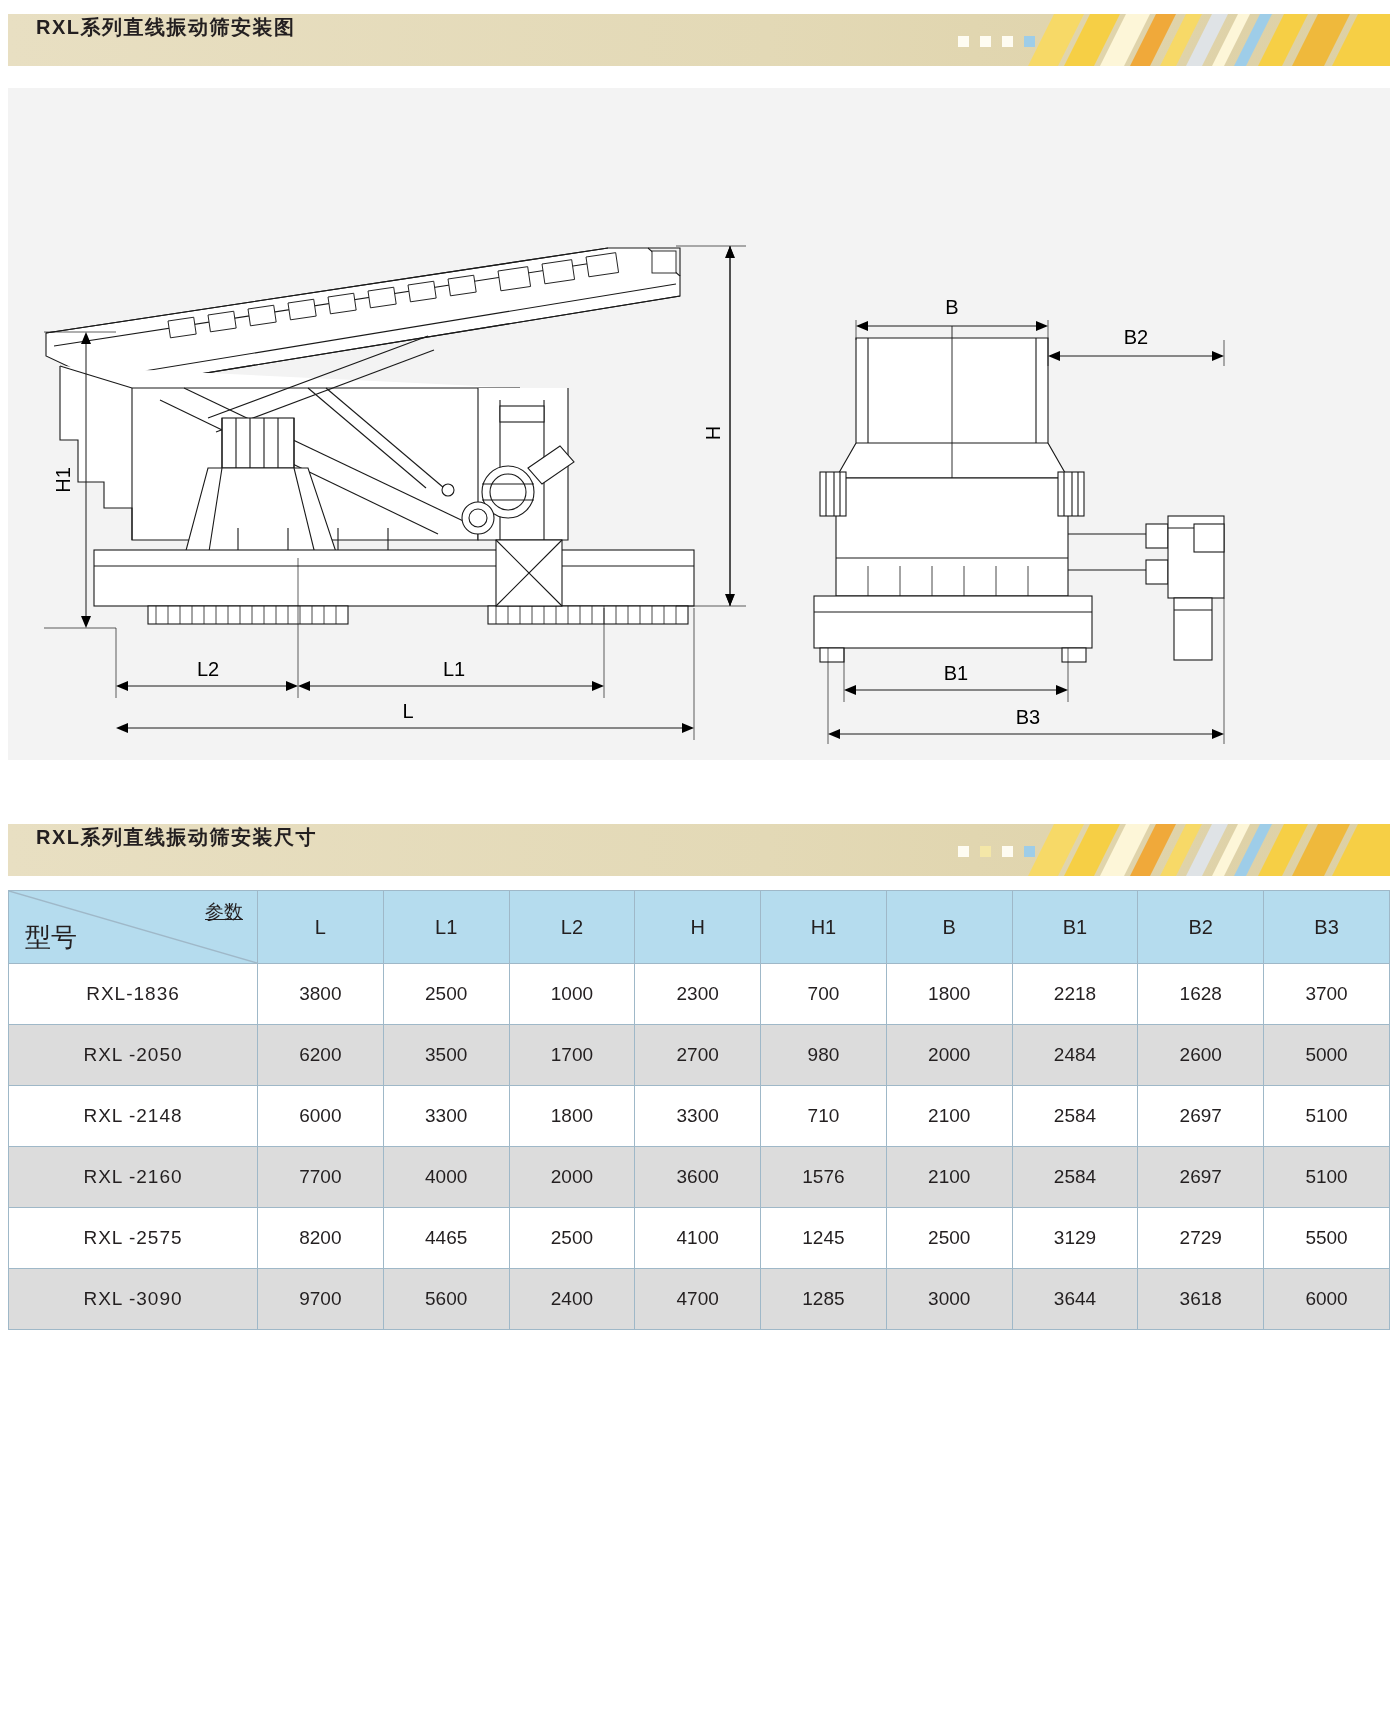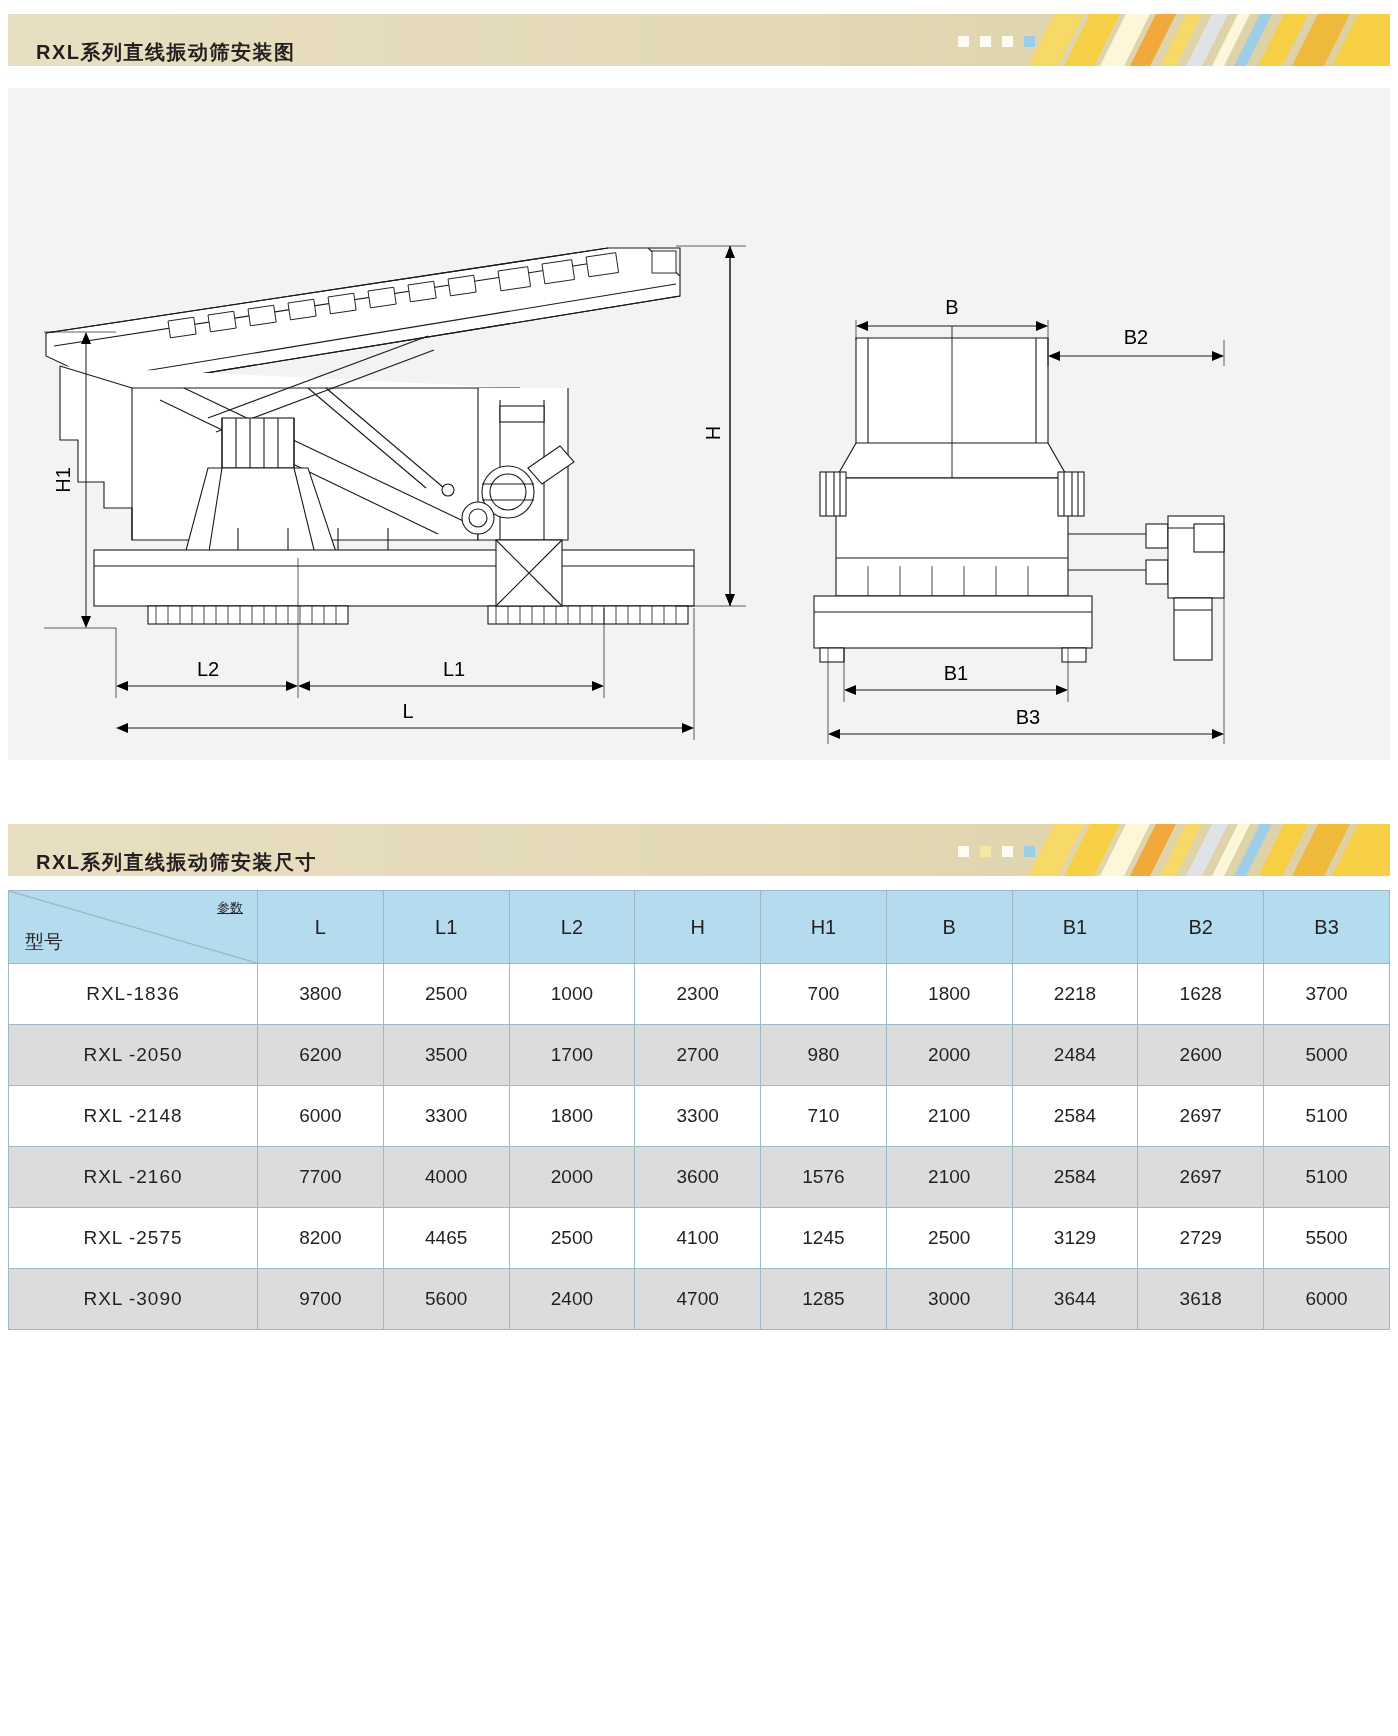--- a/index.html
+++ b/index.html
@@ -10,21 +10,21 @@
     -webkit-font-smoothing:antialiased;
   }
   .page{width:1398px;min-height:1736px;position:relative;background:#fff;}
 
   
   .bar{
     position:relative;
     height:52px;
     margin:0 8px;
     background:linear-gradient(to right,#e8dfc2 0%,#e3d9b6 55%,#ddd0a4 100%);
-    display:flex;align-items:flex-end;
+    display:flex;align-items:flex-start;
     overflow:hidden;
   }
   .bar .title{
     font-size:20px;
     font-weight:bold;
     letter-spacing:1.5px;
     padding-left:28px;
     color:#231f20;
     z-index:3;
   }
@@ -70,24 +70,24 @@
     position:relative;
     padding:0;
     width:248px;
     background:#b5dcee;
     overflow:hidden;
   }
   th.corner .diag{
     position:absolute;left:0;top:0;width:100%;height:100%;
   }
   th.corner .p-label{
-    position:absolute;right:14px;top:8px;font-size:13px;text-decoration:underline;
+    position:absolute;right:14px;top:8px;font-size:19px;text-decoration:underline;
   }
   th.corner .m-label{
-    position:absolute;left:16px;bottom:8px;font-size:19px;
+    position:absolute;left:16px;bottom:8px;font-size:26px;
   }
   td.model{
     font-size:21px;
     letter-spacing:1px;
     background:#fff;
     margin-top:48px;
   }
   tbody tr:nth-child(even) td{background:#dcdcdc;}
   tbody tr:nth-child(odd) td{background:#ffffff;}
   td.num{font-size:20px;}

